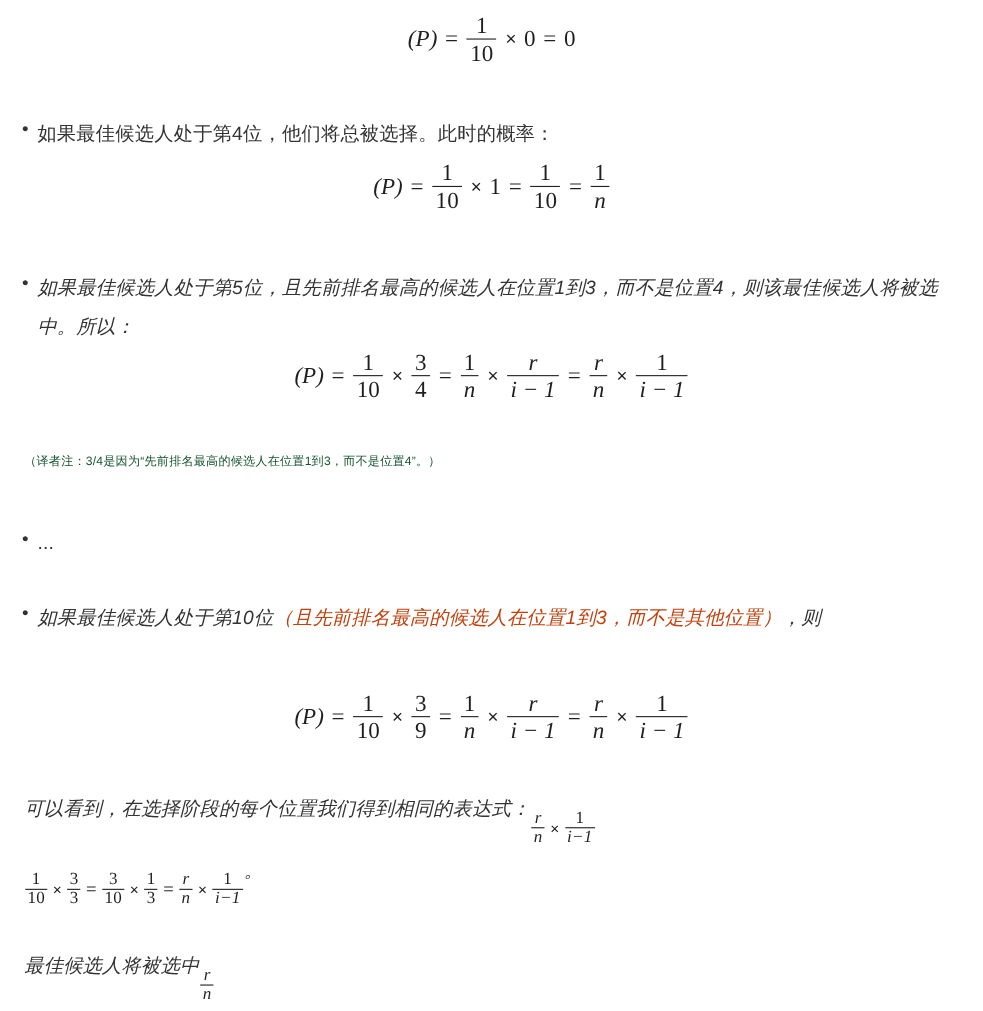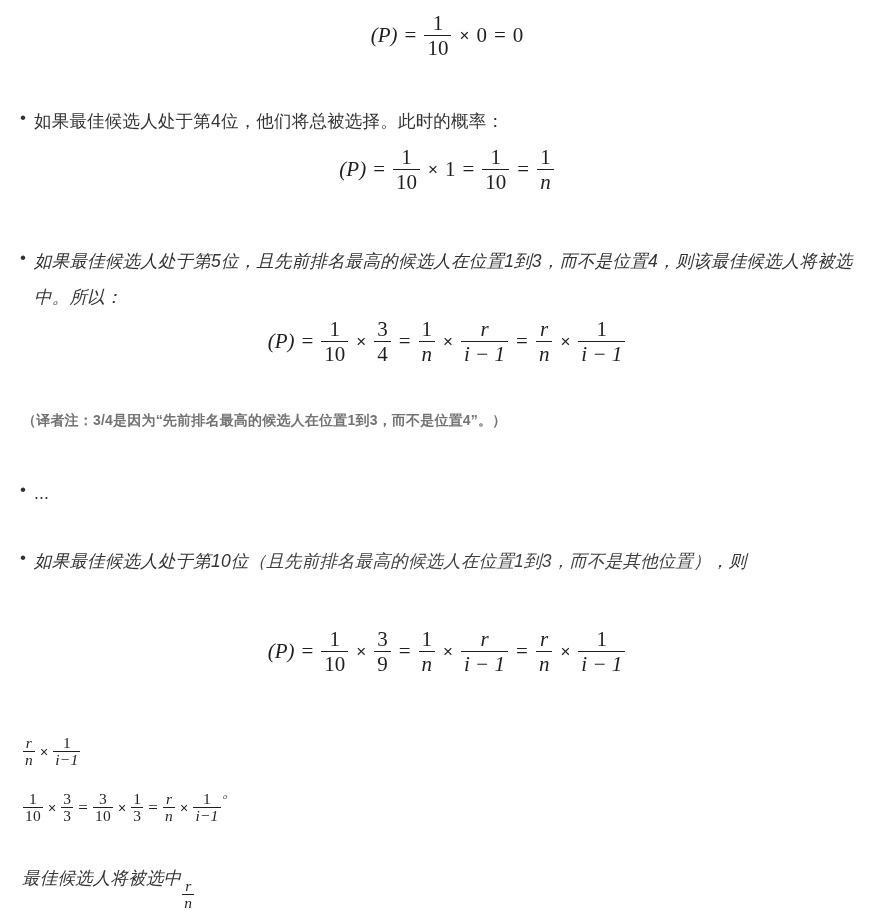--- a/index.html
+++ b/index.html
@@ -84,28 +84,27 @@
   }
   .bullet-text,
   .para {
     font-size: 17.5px;
     line-height: 36px;
     color: #333333;
     letter-spacing: 0.2px;
   }
   .bullet-text { flex: 1 1 auto; }
 
-  .muted { color: #404040; }
+  .muted { color: #c2410c; }
   .note {
     position: absolute;
-    font-size: 14px;
+    font-size: 11px;
     line-height: 30px;
-    color: #737373;
+    color: #14532d;
     letter-spacing: 0.2px;
-    font-weight: bold;
   }
 
   .para {
     position: absolute;
   }
 
   
   .imath {
     display: inline-flex;
     align-items: center;
@@ -277,21 +276,21 @@
       </span>
       <span class="times">×</span>
       <span class="frac">
         <span class="num">1</span>
         <span class="den it">i − 1</span>
       </span>
     </span>
   </div>
 
   <div class="para" style="top:716px; left:22px; width:868px; line-height:38px;">
-    <span class="imath">
+    <span class="txt">可以看到，在选择阶段的每个位置我们得到相同的表达式：</span><span class="imath">
       <span class="ifrac">
         <span class="num it">r</span>
         <span class="den it">n</span>
       </span>
       <span class="times">×</span>
       <span class="ifrac">
         <span class="num">1</span>
         <span class="den it">i−1</span>
       </span>
     </span>

